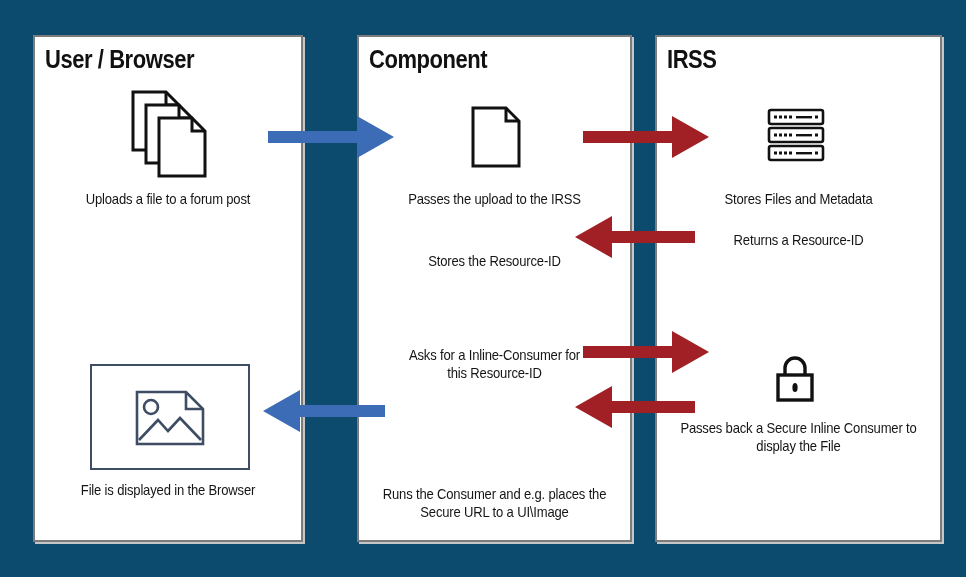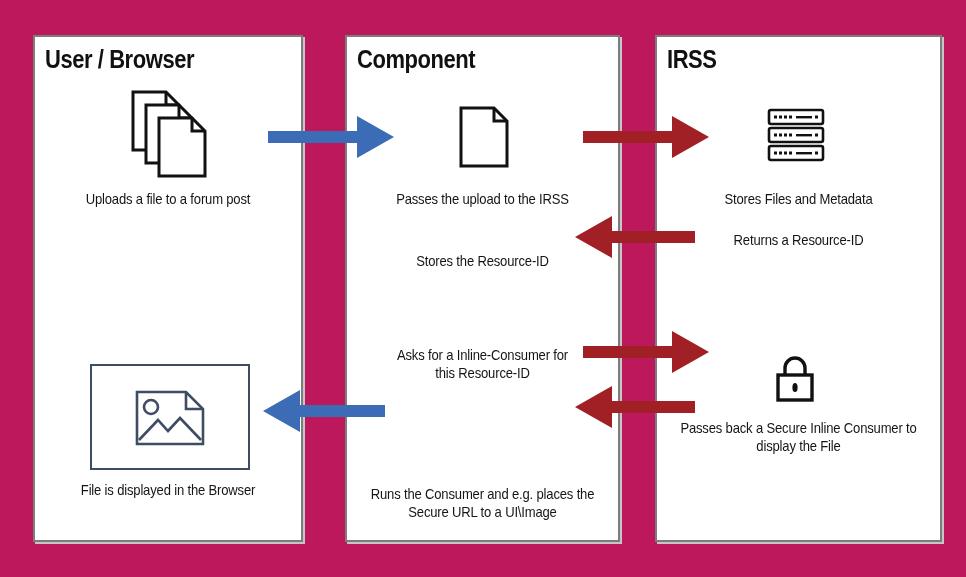--- a/index.html
+++ b/index.html
@@ -1,18 +1,18 @@
 <!DOCTYPE html>
 <html style="--blue-arrow: #3B6CB5; --red-arrow: #A02025; --slate: #3E4D63; --box-border: #7C7C7C; --icon-black: #111111;"><head>
 <meta charset="utf-8">
 <style>
   html,body { margin:0; padding:0; background:#ffffff; }
   .canvas {
     position:relative; width:966px; height:577px;
-    background:#be185d; overflow:hidden;
+    background:#0c4a6e; overflow:hidden;
     font-family:"Liberation Sans", sans-serif;
     color:#151515;
   }
   .col {
     position:absolute; top:35px; height:507px;
     border:2px solid var(--box-border,#7c7c7c);
     background:#ffffff;
     box-shadow:2px 2px 0 #c6c6c6;
     box-sizing:border-box;
   }
@@ -71,21 +71,21 @@
             <path d="M51,2 V19 H68"></path>
             <circle cx="16" cy="17" r="7"></circle>
             <path d="M4,50 L23,30 L33,41 L45,28 L66,50"></path>
           </g>
         </svg>
       </div>
     </div>
     <p class="caption" style="top:444px;">File is displayed in the Browser</p>
   </section>
 
-  <section class="col" style="left:345px; width:275px;">
+  <section class="col" style="left:357px; width:275px;">
     <h2 class="col-title">Component</h2>
 
     <div class="icon" style="left:112px; top:69px;">
       <svg width="50" height="62" viewBox="0 0 50 62">
         <g class="ink" fill="#ffffff" stroke-width="3" stroke-linejoin="miter">
           <path d="M2,2 h33 l13,13 v45 h-46 z"></path>
           <path d="M35,2 v13 h13" fill="none"></path>
         </g>
       </svg>
     </div>

